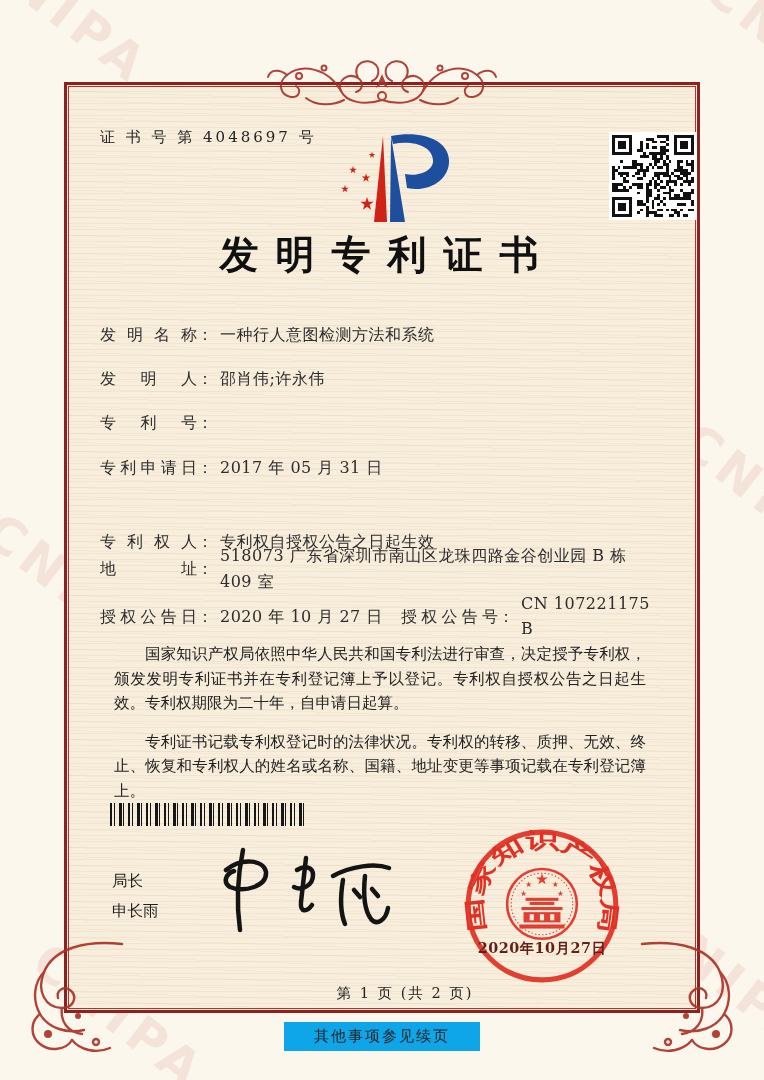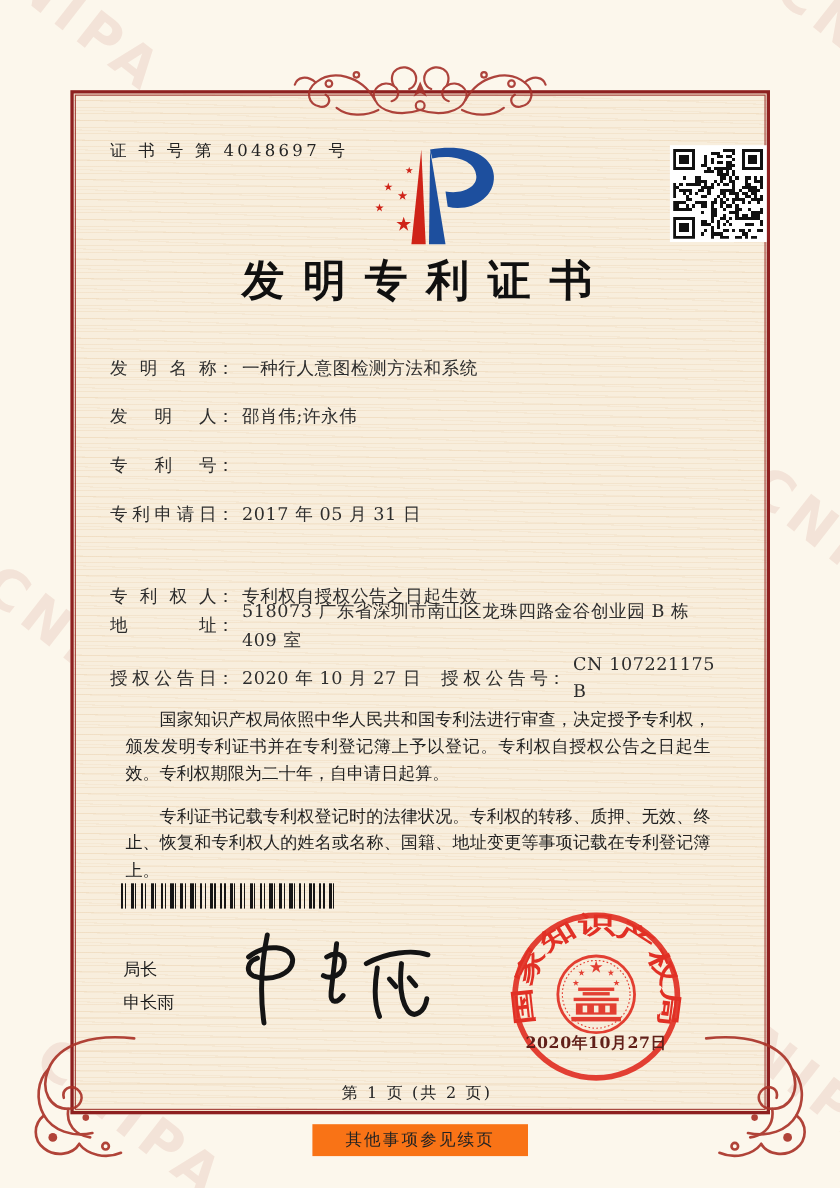--- a/index.html
+++ b/index.html
@@ -65,27 +65,27 @@
       #161616 13px 14px, transparent 14px 18px);
   }
   .signer{
     position:absolute; left:112px; top:866px; font-size:15.5px; line-height:30px;
     font-family:"DejaVu Sans","Liberation Sans",sans-serif; color:#1e1e1e;
   }
   .sig{position:absolute; left:213px; top:840px;}
   .seal{position:absolute; left:462px; top:826px; opacity:0.95; mix-blend-mode:multiply;}
   .pagenum{
     position:absolute; left:64px; width:630px; top:984px; text-align:center;
-    font-size:14.5px; color:#222; letter-spacing:2px;
+    font-size:14.5px; color:#222; letter-spacing:2px;padding-left:26px;
   }
   .footnote{
     position:absolute; left:0; width:764px; top:1022px; text-align:center; z-index:5;
   }
   .footnote span{
-    display:inline-block; background:#f97316; padding:5px 30px;
+    display:inline-block; background:#0ea5e9; padding:5px 30px;
     font-size:15px; letter-spacing:2px; color:#222;
   }
 </style>
 </head>
 <body>
 
 <div class="page">
 
   <svg width="0" height="0" style="position:absolute" aria-hidden="true">
     <defs>

